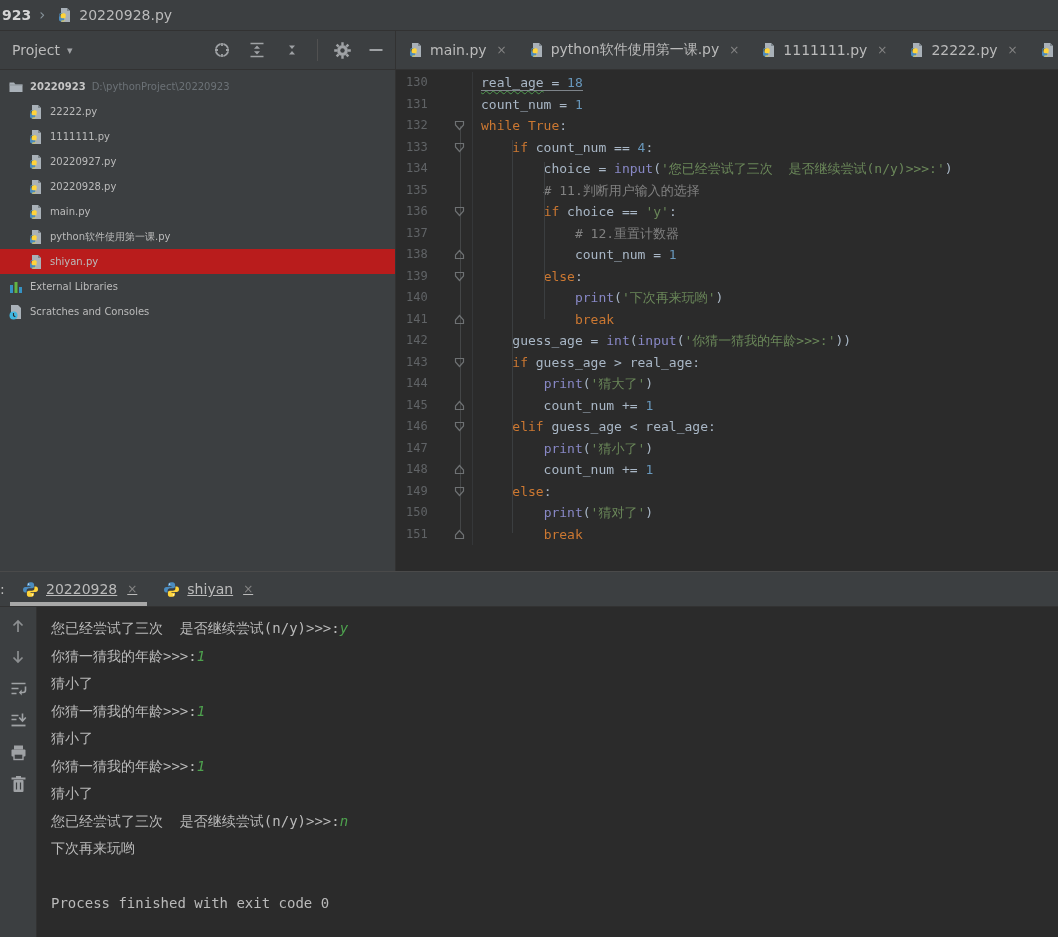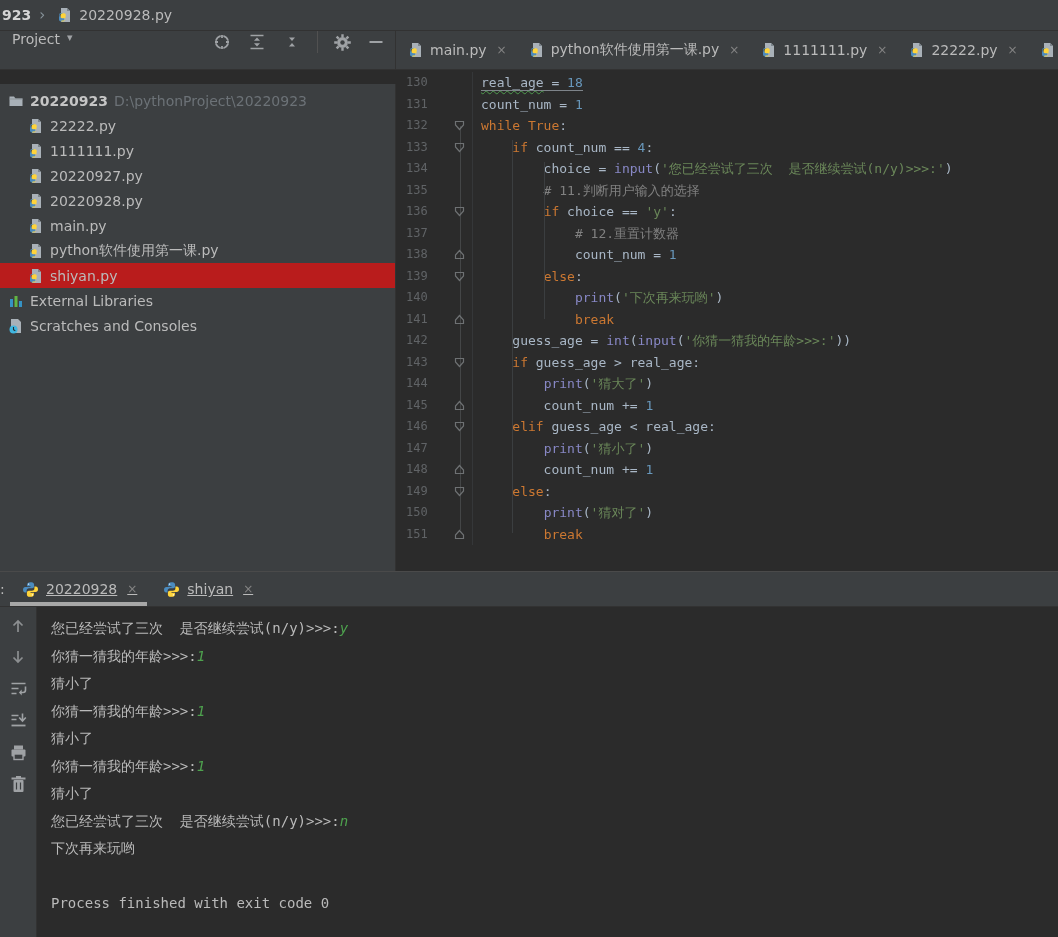--- a/index.html
+++ b/index.html
@@ -11,38 +11,38 @@
               background:#3C3F41; border-bottom:1px solid #323232;
               display:flex; align-items:center; gap:6px; padding-left:2px;
               color:#BBBBBB; font-size:14px; white-space:nowrap; }
   .crumb-prefix { font-weight:bold; color:#D5D5D5; }
   .crumb-chevron { color:#87939A; font-size:15px; padding:0 2px; }
   .titlebar .fileicon { margin-left:4px; }
 
   
   .row2 { position:absolute; left:0; top:31px; width:1058px; height:39px;
           display:flex; background:#3C3F41; border-bottom:1px solid #323232; }
-  .project-header { width:396px; height:100%; display:flex; align-items:flex-start;
+  .project-header { width:396px; height:100%; display:flex; align-items:center;
                     padding:0 10px 0 12px; border-right:1px solid #323232;
                     color:#BBBBBB; font-size:14px; }
   .project-header .caret { margin-left:7px; color:#9FA2A5; font-size:11px; }
   .header-icons { margin-left:auto; display:flex; align-items:center; gap:15px; }
   .header-icons .sep { width:1px; height:22px; background:#515151; }
   .icon-btn { display:flex; align-items:center; justify-content:center; cursor:pointer; }
 
   
   .editor-tabs { flex:1; display:flex; align-items:stretch; overflow:hidden; }
   .etab { display:flex; align-items:center; gap:6px; padding:0 10px 0 12px;
           color:#BBBBBB; font-size:14px; white-space:nowrap; }
   .etab .close { color:#848484; font-size:12px; margin-left:4px; }
 
   
-  .project-panel { position:absolute; left:0; top:84px; width:396px; height:501px;
+  .project-panel { position:absolute; left:0; top:70px; width:396px; height:501px;
                    background:#3C3F41; border-right:1px solid #323232;
-                   padding-top:4px; color:#BBBBBB; font-size:14px; }
+                   padding-top:4px; color:#BBBBBB; font-size:10px; }
   .trow { height:25px; display:flex; align-items:center; gap:6px; white-space:nowrap; }
   .trow.sel { background:#b91c1c; }
   .t-ind0 { padding-left:8px; } .t-ind1 { padding-left:28px; }
   .t-root-name { font-weight:bold; color:#C6C6C6; }
   .t-path { color:#6C7277; }
 
   
   .editor { position:absolute; left:397px; top:70px; width:661px; height:501px;
             background:#2B2B2B; font-family:"DejaVu Sans Mono","Liberation Mono",monospace;
             font-size:13px; }

